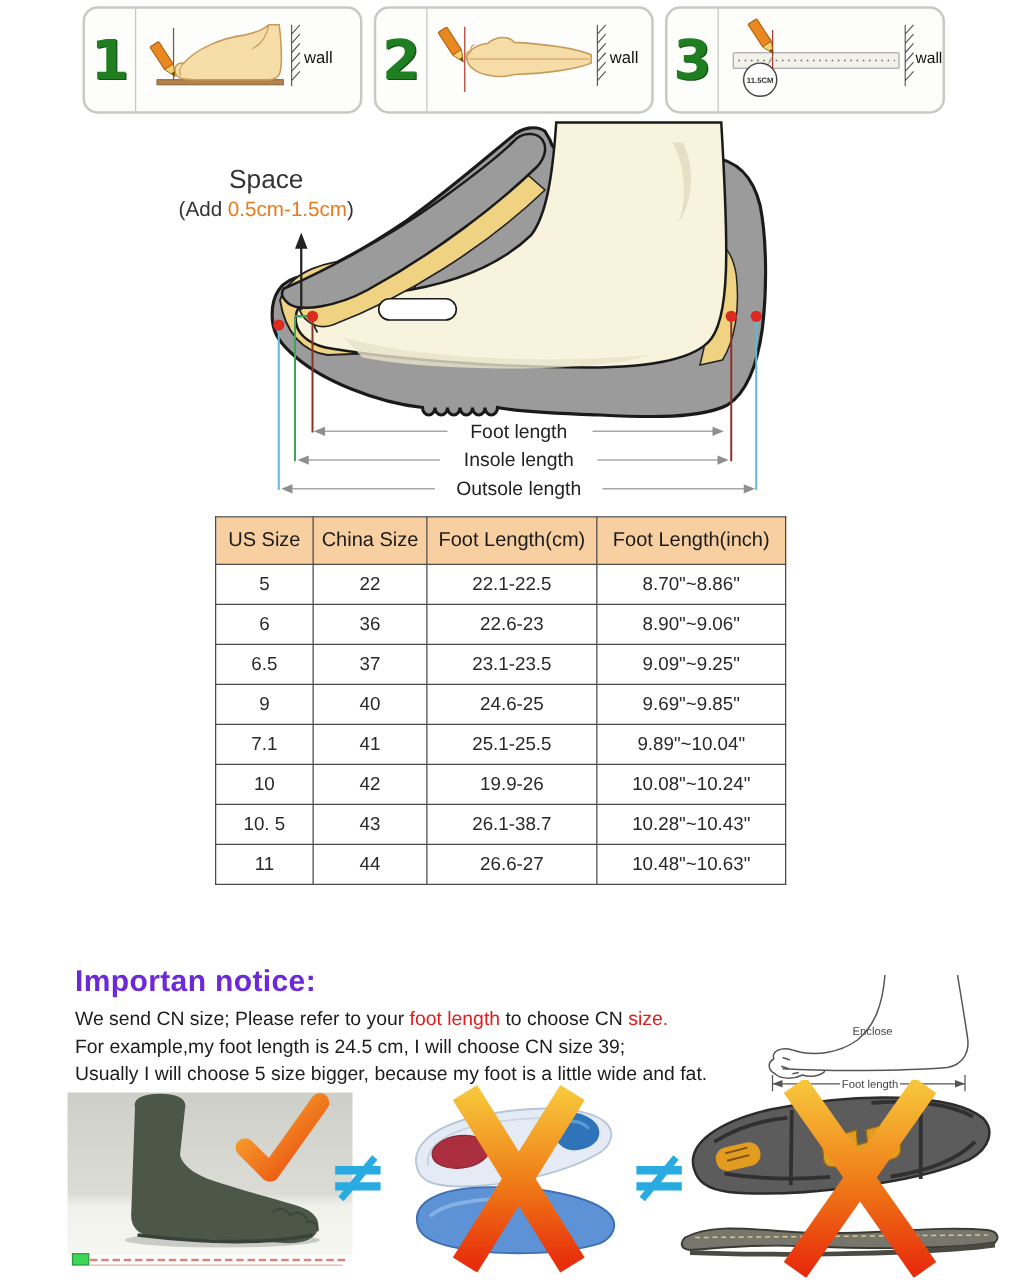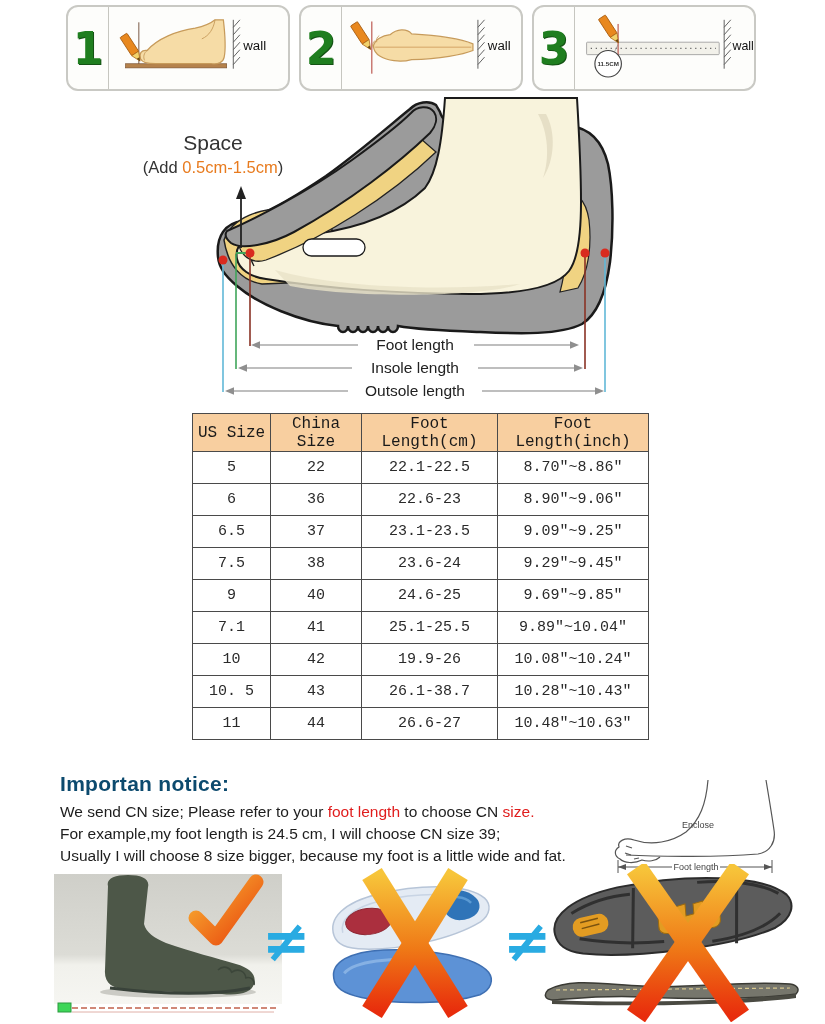--- a/index.html
+++ b/index.html
@@ -10,31 +10,31 @@
   
   .steps{position:absolute;left:66px;top:5px;width:690px;height:86px;display:flex;gap:9px;}
   .panel{flex:1;border:2px solid #c9c9c4;border-radius:12px;background:#fdfdfb;display:flex;overflow:hidden;}
   .step-num{width:40px;display:flex;align-items:center;justify-content:center;
     font-size:44px;font-weight:bold;color:#1f7e1f;font-family:"DejaVu Sans",sans-serif;
     border-right:1px solid #c6c6c0;text-shadow:1px 1px 0 #145214;}
   .panel svg{flex:1;height:100%;}
   
   .shoe-area{position:absolute;left:100px;top:92px;width:580px;height:320px;}
   
-  table.size{border-collapse:collapse;position:absolute;left:192px;top:413px;font-family:Liberation Mono, monospace;}
+  table.size{border-collapse:collapse;position:absolute;left:172px;top:413px;}
   table.size th,table.size td{border:1px solid #4a4a4a;text-align:center;padding:0;}
   table.size th{background:#f8cfa0;font-weight:400;font-size:16px;height:37px;color:#1a1a1a;}
   table.size td{font-size:15px;height:31px;color:#2a2a2a;}
   table.size th:nth-child(1){width:77px;}
   table.size th:nth-child(2){width:90px;}
   table.size th:nth-child(3){width:135px;margin-top:36px;}
   table.size th:nth-child(4){width:150px;}
   
   .notice{position:absolute;left:60px;top:772px;width:545px;}
-  .notice h2{margin:0 0 5px 0;font-size:21px;color:#0c4a6e;letter-spacing:.3px;}
+  .notice h2{margin:0 0 5px 0;font-size:24px;color:#6d28d9;letter-spacing:.3px;}
   .notice p{margin:1px 0;font-size:15.5px;line-height:21px;color:#1d1d1d;}
   .red{color:#e01c1c;}
   .sketch{position:absolute;left:590px;top:776px;width:230px;height:100px;}
   
   .foot-model{position:absolute;left:50px;top:872px;width:238px;height:146px;}
   .insoles{position:absolute;left:316px;top:866px;width:194px;height:156px;}
   .outsole{position:absolute;left:540px;top:864px;width:284px;height:158px;}
   .neq{position:absolute;font-size:58px;font-weight:bold;color:#29abe2;line-height:1;
        font-family:"DejaVu Sans",sans-serif;}
   .neq1{left:262px;top:912px;}
@@ -199,26 +199,20 @@
         <td>22.6-23</td>
         <td>8.90"~9.06"</td>
       </tr>
       <tr>
         <td>6.5</td>
         <td>37</td>
         <td>23.1-23.5</td>
         <td>9.09"~9.25"</td>
       </tr>
       <tr>
-        <td>7.5</td>
-        <td>38</td>
-        <td>23.6-24</td>
-        <td>9.29"~9.45"</td>
-      </tr>
-      <tr>
         <td>9</td>
         <td>40</td>
         <td>24.6-25</td>
         <td>9.69"~9.85"</td>
       </tr>
       <tr>
         <td>7.1</td>
         <td>41</td>
         <td>25.1-25.5</td>
         <td>9.89"~10.04"</td>
@@ -241,21 +235,21 @@
         <td>26.6-27</td>
         <td>10.48"~10.63"</td>
       </tr>
     </tbody>
 </table>
 
 <div class="notice">
   <h2>Importan notice:</h2>
   <p><span>We send CN size; Please refer to your </span><span class="red">foot length</span><span> to choose CN </span><span class="red">size.</span></p>
   <p>For example,my foot length is 24.5 cm, I will choose CN size 39;</p>
-  <p>Usually I will choose 8 size bigger, because my foot is a little wide and fat.</p>
+  <p>Usually I will choose 5 size bigger, because my foot is a little wide and fat.</p>
 </div>
 
 <svg class="sketch" viewBox="0 0 230 100">
   <g fill="none" stroke="#555" stroke-width="1.2">
     <path d="M118,4 C116,28 110,44 96,56 C82,66 62,70 44,64"></path>
     <path d="M176,4 C179,22 182,40 184,54 C186,66 180,76 168,78 C130,81 72,81 36,79"></path>
     <path d="M44,64 C35,61 27,65 29,71 C24,74 24,80 30,83 C34,87 44,88 52,84 C58,86 66,85 70,81"></path>
     <path d="M36,70 l6,2 M35,77 l6,2 M44,83 l5,-1"></path>
   </g>
   <text x="92" y="52" font-size="9" fill="#444">Enclose</text>

